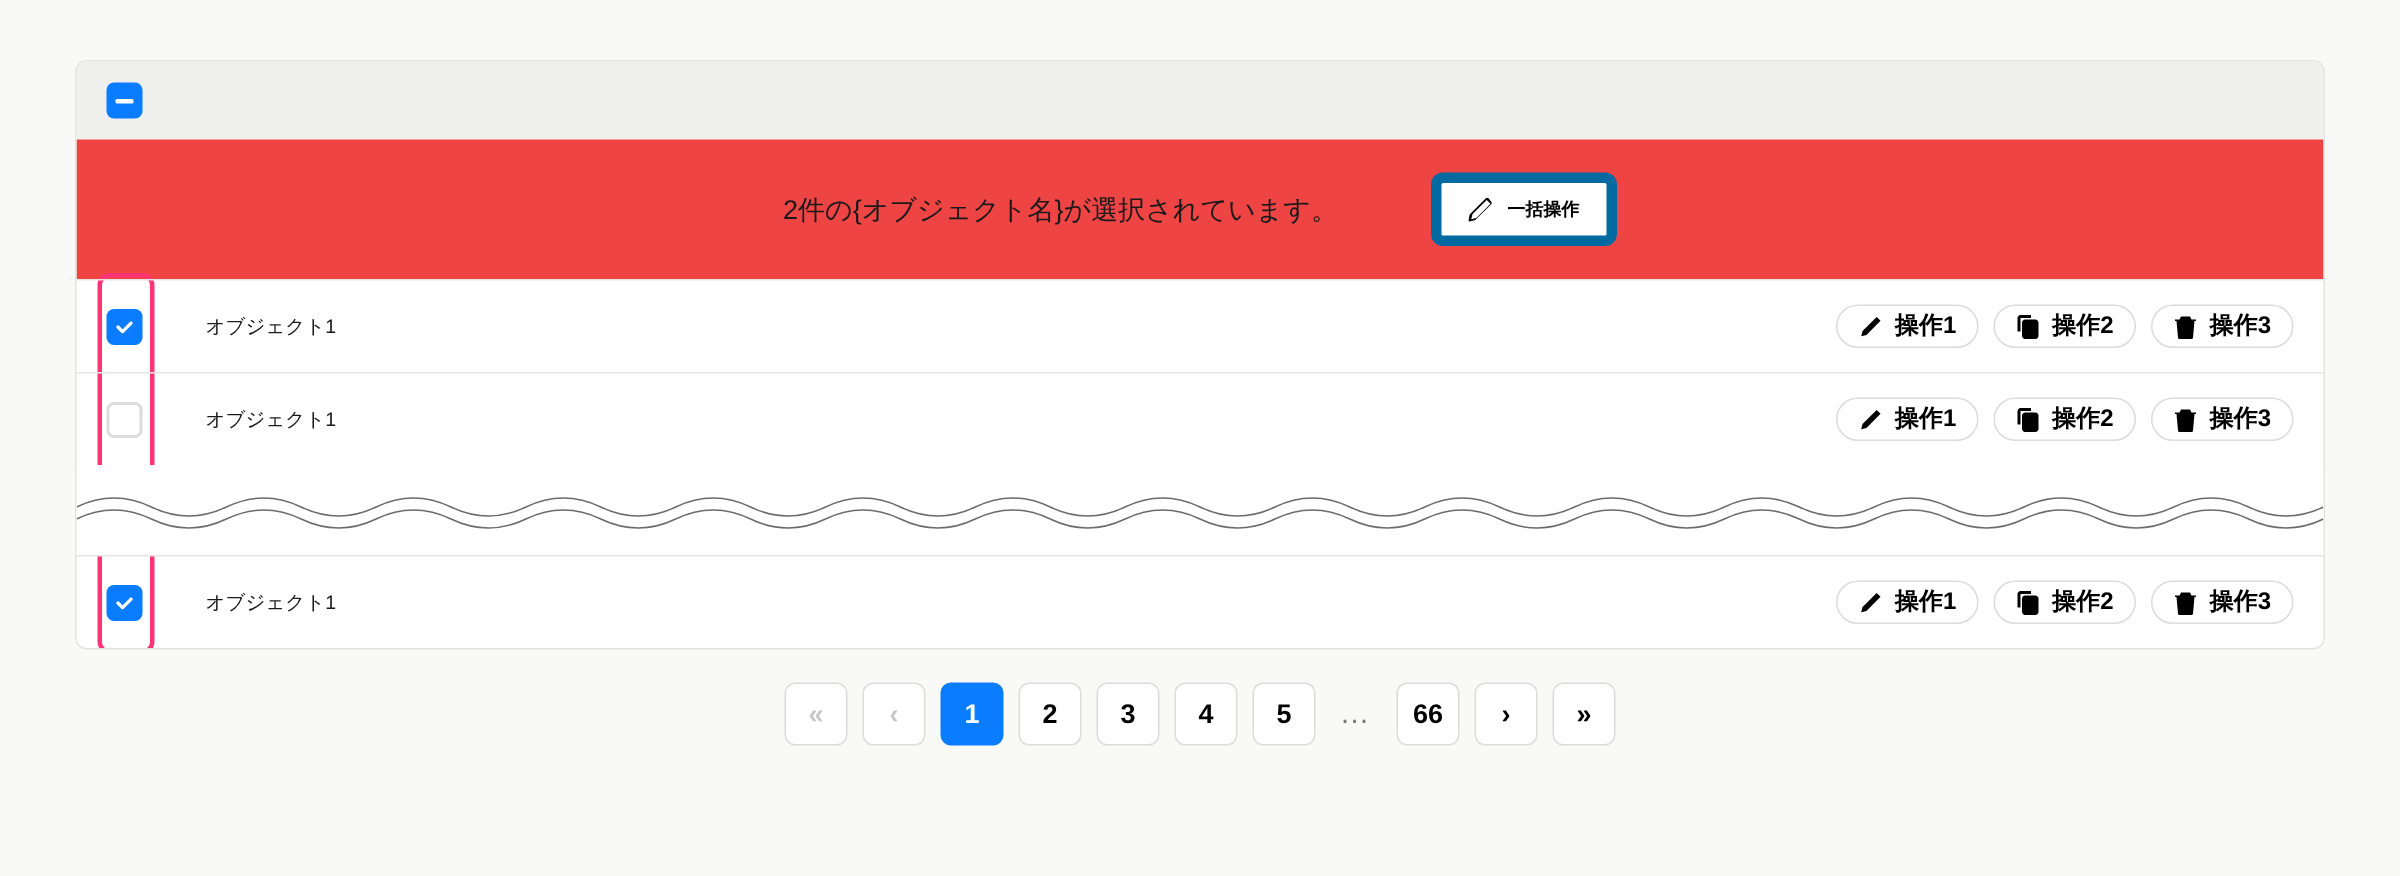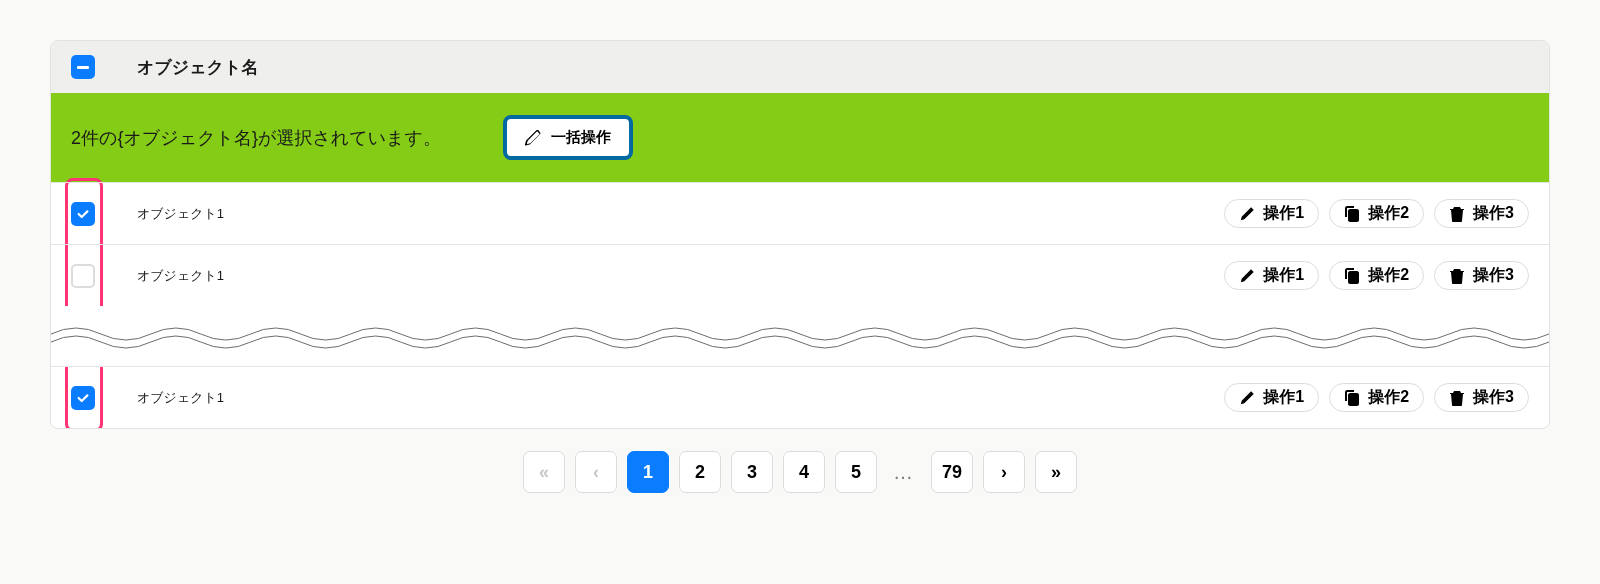--- a/index.html
+++ b/index.html
@@ -32,27 +32,28 @@
     cursor: pointer;
   }
   .thead-cb .dash {
     width: 12px; height: 3px; background: #fff; border-radius: 1px;
   }
   .thead-name { flex: 1; }
   .thead-ops { width: 360px; }
   .sel-bar {
     display: flex; align-items: center; gap: 24px;
     padding: 22px 20px;
-    background: #84cc16;
+    background: #ef4444;
     font-size: 18px;
+    justify-content: center;
   }
   .bulk-btn {
     display: inline-flex; align-items: center; gap: 10px;
-    background: #fff; border: 4px solid #0369a1; border-radius: 8px;
-    padding: 9px 18px; font-size: 15px; font-weight: 700; cursor: pointer; margin-left: 38px;
+    background: #fff; border: 7px solid #0369a1; border-radius: 8px;
+    padding: 9px 18px; font-size: 12px; font-weight: 700; cursor: pointer; margin-left: 38px;
   }
   .row {
     display: flex; align-items: center;
     padding: 16px 20px;
     border-top: 1px solid #e5e5e3;
     gap: 42px;
     position: relative;
   }
   .cb-wrap { width: 24px; display:flex; justify-content:center; }
   .cb {
@@ -96,21 +97,20 @@
 </style>
 </head>
 <body>
 
 <div class="table-wrap">
 
   <div class="thead">
     <div class="thead-cb">
       <div class="dash"></div>
     </div>
-    <div class="thead-name">オブジェクト名</div>
   </div>
 
   <div class="sel-bar">
     <span>2件の{オブジェクト名}が選択されています。</span>
     <button class="bulk-btn">
       <svg class="icon" viewBox="0 0 16 16" fill="currentColor">
           <path d="M12.1 1.3l2.6 2.6-9.4 9.4-3.5.9.9-3.5 9.4-9.4zm0-1.3c-.3 0-.5.1-.7.3L1.1 10.6c-.1.1-.2.2-.2.3l-1 4c-.1.4.3.8.7.7l4-1c.1 0 .2-.1.3-.2L15.2 4.1c.4-.4.4-1 0-1.4L13.5.3C13.3.1 13.1 0 12.8 0h-.7z"></path>
         </svg>
       <span>一括操作</span>
     </button>
@@ -226,20 +226,20 @@
   </button>
   <button class="pbtn disabled">
     <span>‹</span>
   </button>
   <button class="pbtn active">1</button>
   <button class="pbtn">2</button>
   <button class="pbtn">3</button>
   <button class="pbtn">4</button>
   <button class="pbtn">5</button>
   <span class="ellipsis">…</span>
-  <button class="pbtn">79</button>
+  <button class="pbtn">66</button>
   <button class="pbtn">
     <span>›</span>
   </button>
   <button class="pbtn">
     <span>»</span>
   </button>
 </div>
 
 </body></html>

